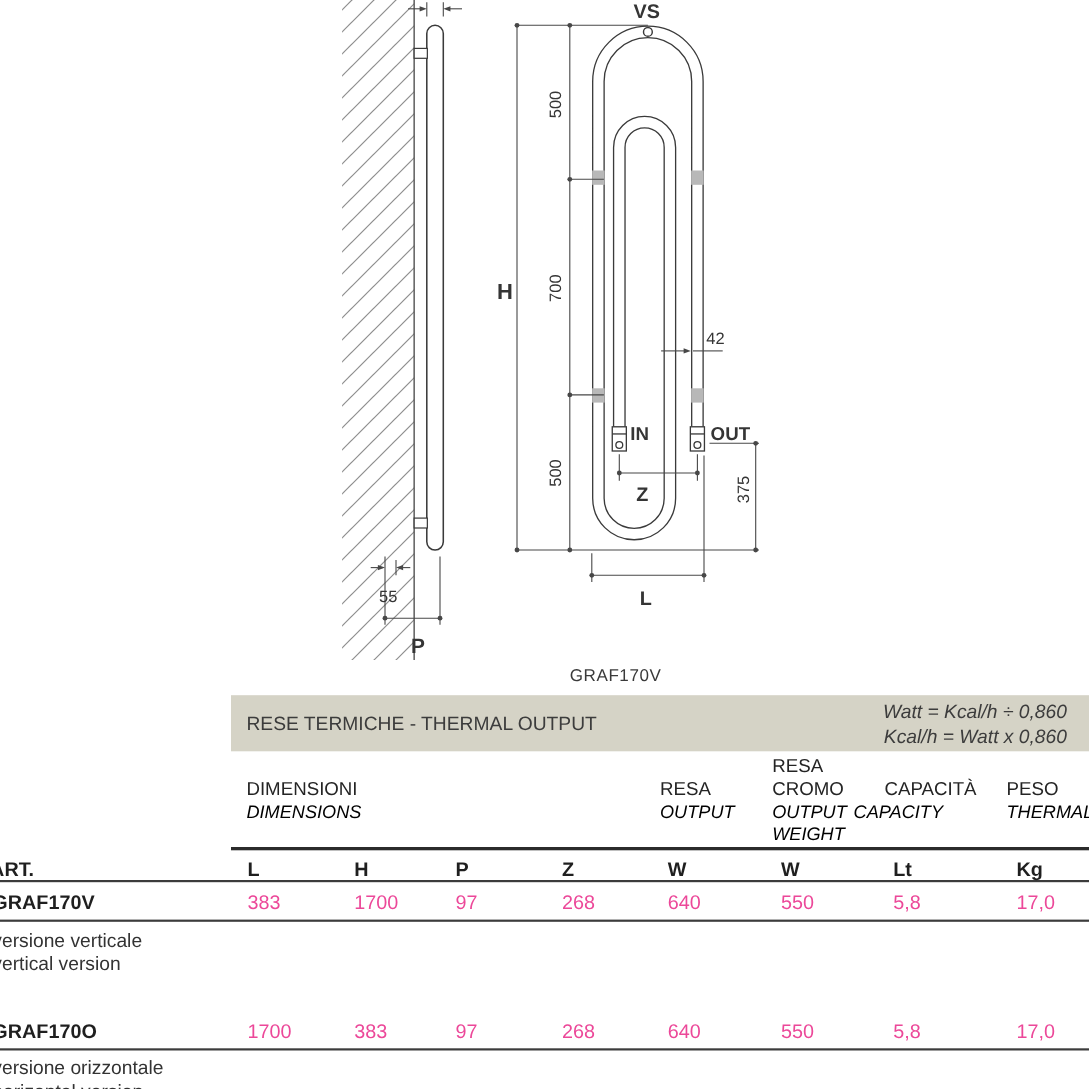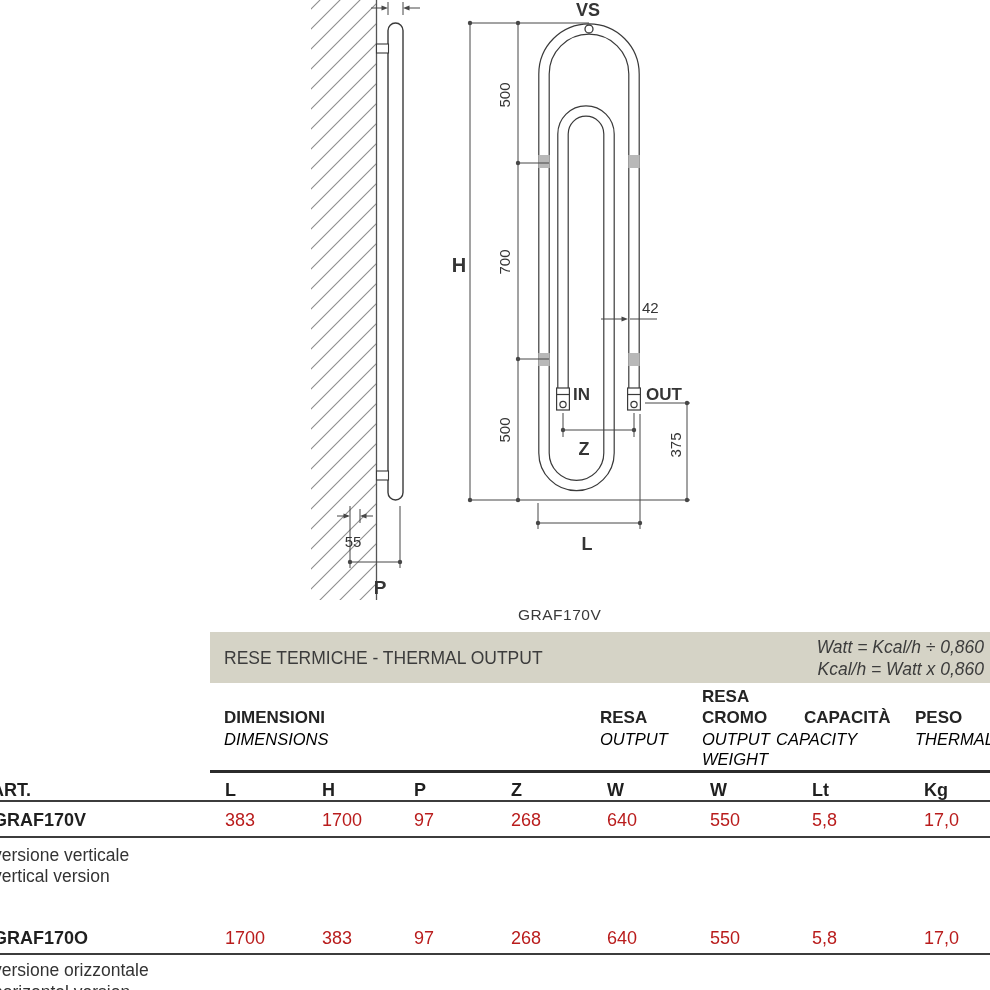--- a/index.html
+++ b/index.html
@@ -5,29 +5,29 @@
   html,body{margin:0;padding:0;}
   body{width:990px;height:990px;overflow:hidden;background:#fff;
        font-family:"Liberation Sans", sans-serif;color:#2e2e2e;}
   .page{position:relative;width:990px;height:990px;background:#fff;overflow:hidden;}
   .abs{position:absolute;white-space:nowrap;}
   svg text{font-family:"Liberation Sans", sans-serif;fill:#353535;}
   svg .dimnum{font-size:15px;}
   svg .biglbl{font-weight:700;}
   .caption{font-size:15.5px;color:#3a3a3a;letter-spacing:.5px;}
   .band{background:#d5d3c6;display:flex;justify-content:space-between;align-items:center;
-        box-sizing:border-box;padding:4px 6px 4px 14px;}
+        box-sizing:border-box;padding:4px 20px 4px 14px;}
   .band .l1{font-size:17.5px;color:#3c3c3c;line-height:22px;}
   .band .l2{font-size:17.5px;font-weight:700;color:#2e2e2e;line-height:22px;}
   .band .r{text-align:right;font-size:17.5px;color:#3c3c3c;line-height:22px;font-style:italic;}
-  .grp{font-size:17px;font-weight:700;color:#242424;}
+  .grp{font-size:17px;font-weight:400;color:#242424;}
   .grpsub{font-size:16.5px;font-style:italic;color:#000000;}
   .rule{position:absolute;background:#3c3c3c;}
   .colhdr{font-size:18px;font-weight:700;color:#1f1f1f;}
-  .val{font-size:18px;color:#b91c1c;}
+  .val{font-size:18px;color:#ec4899;}
   .artname{font-size:18px;font-weight:700;color:#1f1f1f;}
   .note{font-size:17.5px;color:#333;}
   
   .cx0{left:225px}.cx1{left:322px}.cx2{left:414px}.cx3{left:511px}
   .cx4{left:607px}.cx5{left:710px}.cx6{left:812px}.cx7{left:924px}
 </style>
 </head>
 <body>
 
 <div class="page">

